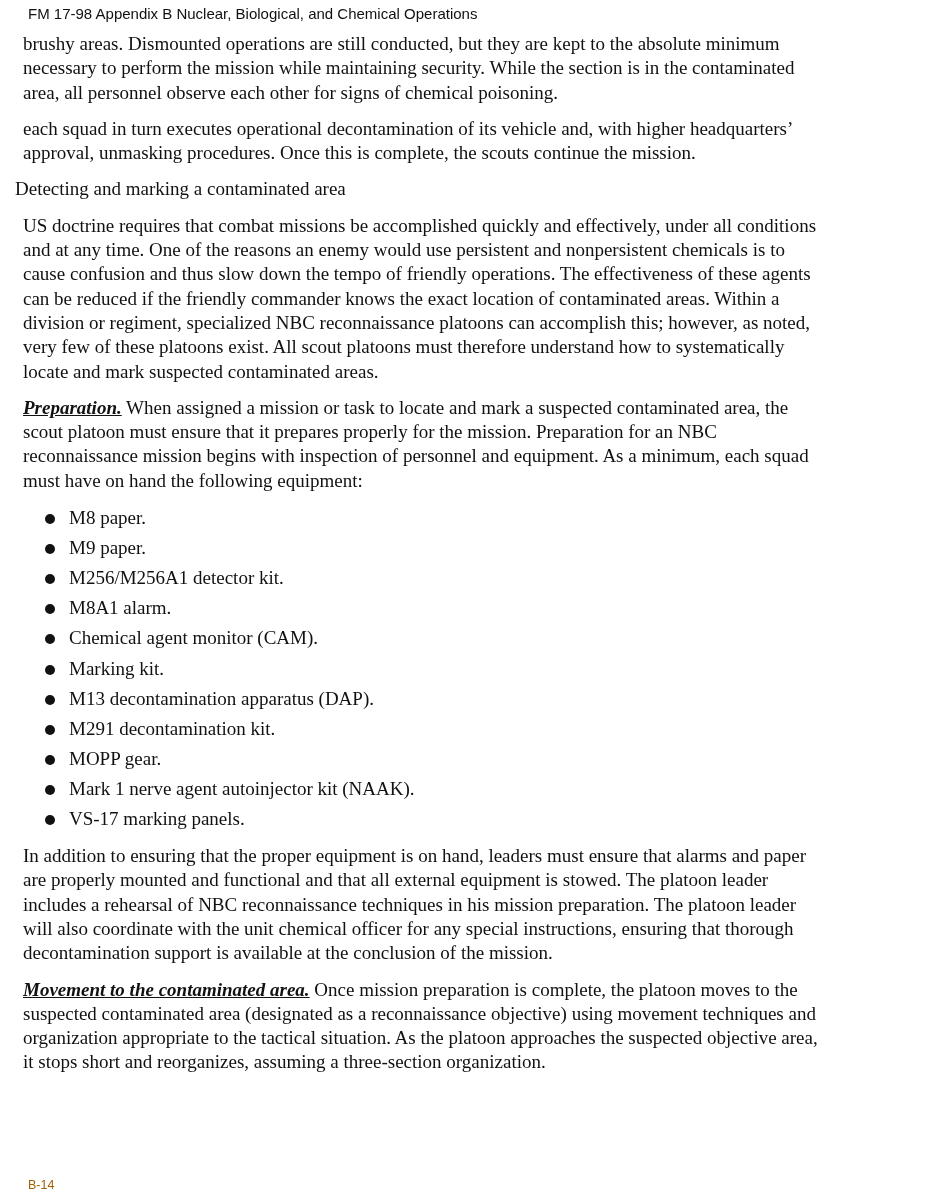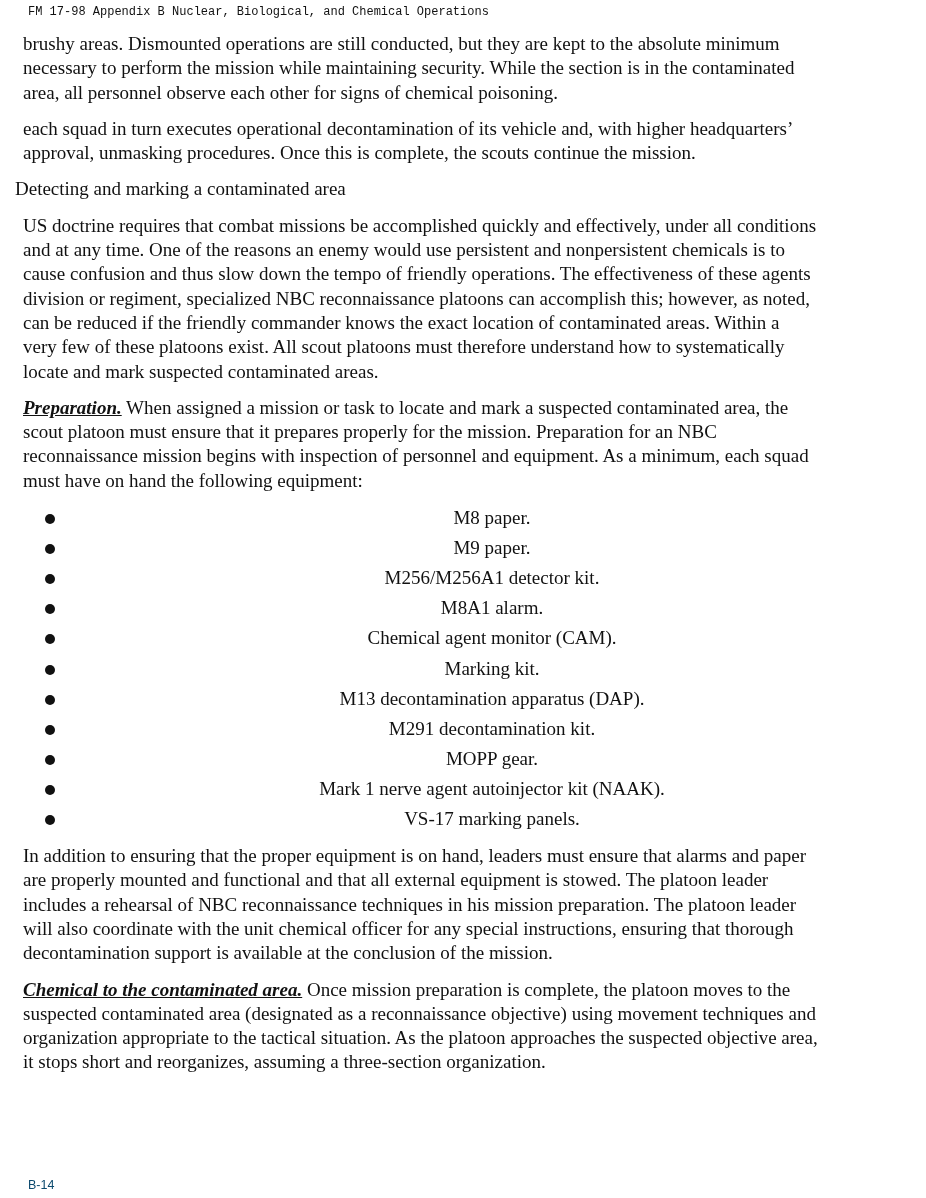--- a/index.html
+++ b/index.html
@@ -11,22 +11,22 @@
       width: 926px;
       height: 1198px;
       position: relative;
       overflow: hidden;
       color: #111111;
     }
     .running-header {
       position: absolute;
       left: 28px;
       top: 5px;
-      font-family: Liberation Mono, monospace;
-      font-size: 12px;
+      font-family: Liberation Sans, sans-serif;
+      font-size: 15px;
       color: #111;
       white-space: nowrap;
     }
     .content {
       position: absolute;
       left: 15px;
       top: 32px;
       width: 900px;
       font-family: "Liberation Serif", serif;
       font-size: 19px;
@@ -53,38 +53,37 @@
       list-style: none;
       margin: -2px 0 10px 0;
       padding: 0;
     }
     .bullet-item {
       position: relative;
       padding-left: 54px;
       height: 30.1px;
       line-height: 30.1px;
       white-space: nowrap;
-      text-align: center;
     }
     .bullet-dot {
       position: absolute;
       left: 30px;
       top: 11px;
       width: 10px;
       height: 10px;
       border-radius: 50%;
       background: #111;
     }
     .page-number {
       position: absolute;
       left: 28px;
       top: 1178px;
       font-family: "Liberation Sans", sans-serif;
       font-size: 12.5px;
-      color: #0c4a6e;
+      color: #a16207;
     }
   </style>
 </head>
 <body>
 
 <div class="running-header">FM 17-98 Appendix B Nuclear, Biological, and Chemical Operations</div>
 
 <div class="content">
 
   <p class="para">
@@ -97,22 +96,22 @@
     <span class="line">each squad in turn executes operational decontamination of its vehicle and, with higher headquarters’</span>
     <span class="line">approval, unmasking procedures. Once this is complete, the scouts continue the mission.</span>
   </p>
 
   <div class="heading">Detecting and marking a contaminated area</div>
 
   <p class="para">
     <span class="line">US doctrine requires that combat missions be accomplished quickly and effectively, under all conditions</span>
     <span class="line">and at any time. One of the reasons an enemy would use persistent and nonpersistent chemicals is to</span>
     <span class="line">cause confusion and thus slow down the tempo of friendly operations. The effectiveness of these agents</span>
+    <span class="line">can be reduced if the friendly commander knows the exact location of contaminated areas. Within a</span>
     <span class="line">division or regiment, specialized NBC reconnaissance platoons can accomplish this; however, as noted,</span>
-    <span class="line">can be reduced if the friendly commander knows the exact location of contaminated areas. Within a</span>
     <span class="line">very few of these platoons exist. All scout platoons must therefore understand how to systematically</span>
     <span class="line">locate and mark suspected contaminated areas.</span>
   </p>
 
   <p class="para">
     <span class="line"><span class="run-in">Preparation.</span><span> When assigned a mission or task to locate and mark a suspected contaminated area, the</span></span>
     <span class="line">scout platoon must ensure that it prepares properly for the mission. Preparation for an NBC</span>
     <span class="line">reconnaissance mission begins with inspection of personnel and equipment. As a minimum, each squad</span>
     <span class="line">must have on hand the following equipment:</span>
   </p>
@@ -133,21 +132,21 @@
 
   <p class="para">
     <span class="line">In addition to ensuring that the proper equipment is on hand, leaders must ensure that alarms and paper</span>
     <span class="line">are properly mounted and functional and that all external equipment is stowed. The platoon leader</span>
     <span class="line">includes a rehearsal of NBC reconnaissance techniques in his mission preparation. The platoon leader</span>
     <span class="line">will also coordinate with the unit chemical officer for any special instructions, ensuring that thorough</span>
     <span class="line">decontamination support is available at the conclusion of the mission.</span>
   </p>
 
   <p class="para">
-    <span class="line"><span class="run-in">Chemical to the contaminated area.</span><span> Once mission preparation is complete, the platoon moves to the</span></span>
+    <span class="line"><span class="run-in">Movement to the contaminated area.</span><span> Once mission preparation is complete, the platoon moves to the</span></span>
     <span class="line">suspected contaminated area (designated as a reconnaissance objective) using movement techniques and</span>
     <span class="line">organization appropriate to the tactical situation. As the platoon approaches the suspected objective area,</span>
     <span class="line">it stops short and reorganizes, assuming a three-section organization.</span>
   </p>
 
 </div>
 
 <div class="page-number">B-14</div>
 
 </body></html>

